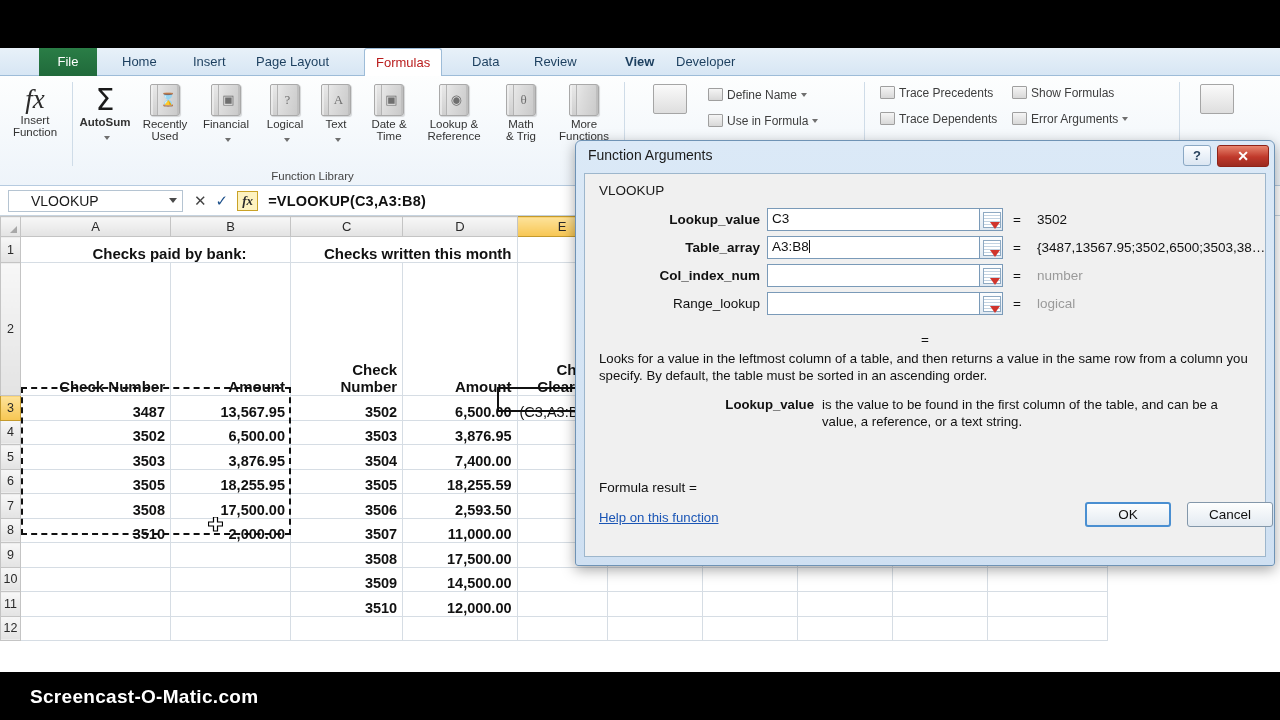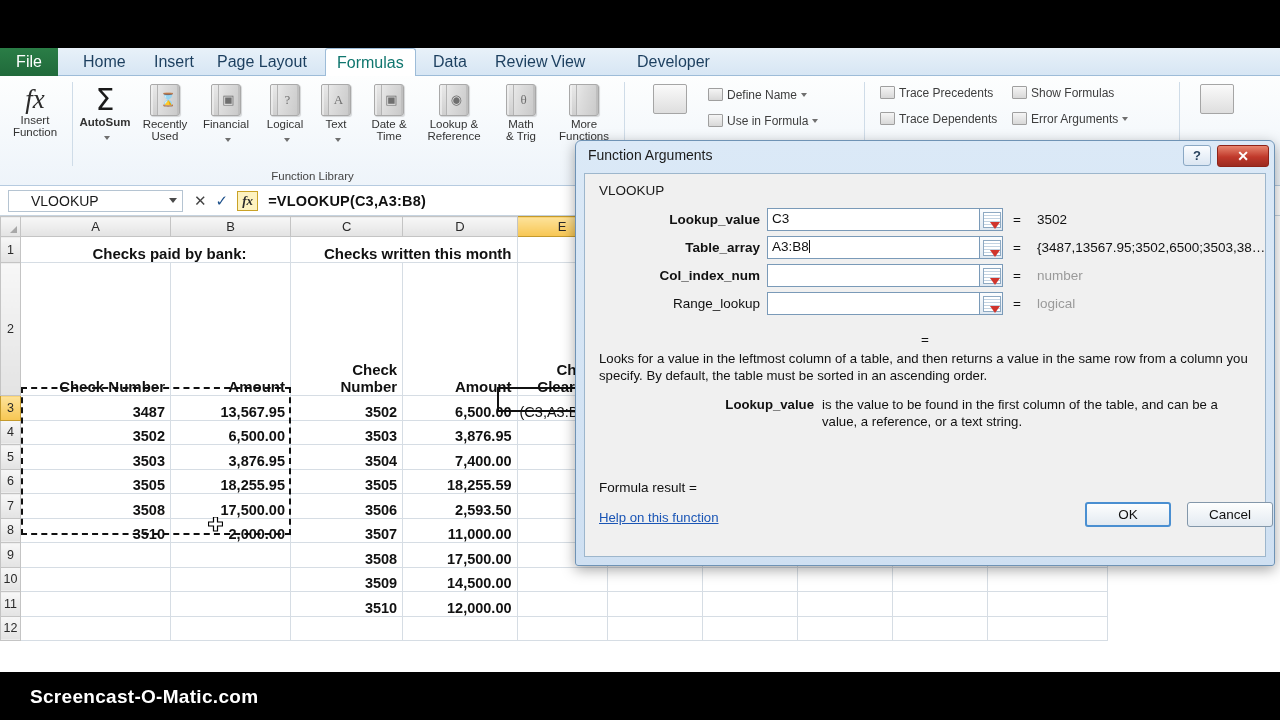--- a/index.html
+++ b/index.html
@@ -17,27 +17,27 @@
     font-family:"Liberation Sans", sans-serif;
   }
 
   
   .excel { position:absolute; left:0; top:48px; width:1280px; height:624px; background:#fff; overflow:hidden; }
 
   
   .tabbar { position:relative; height:28px; background:linear-gradient(#e8f1f9,#d7e6f4); border-bottom:1px solid #9dbcd8; }
   .tab {
     position:absolute; top:0; height:44px; line-height:27px; padding:0 11px;
-    font-size:16px; color:#1c3f5f; cursor:default; white-space:nowrap;
+    font-size:13px; color:#1c3f5f; cursor:default; white-space:nowrap;margin-left:39px;
   }
   .tab.file { background:#1e6e3c; color:#fff; left:0; width:58px; text-align:center; padding:0;
               background:linear-gradient(#2a7d46,#1a5f34); }
   .tab.active {
     background:#fff; border:1px solid #9dbcd8; border-bottom:1px solid #fff;
-    border-radius:3px 3px 0 0; color:#0f766e; font-weight:normal;text-align:right;
+    border-radius:3px 3px 0 0; color:#b91c1c; font-weight:normal;text-align:right;
   }
 
   
   .ribbon { position:relative; height:110px; background:linear-gradient(#fdfefe,#eef4fa); border-bottom:1px solid #b6cbe0; }
   .grp { position:absolute; top:0; height:108px; }
   .grp .glabel { position:absolute; bottom:2px; width:100%; text-align:center; font-size:11.5px; color:#444; }
   .grp .gsep { position:absolute; right:0; top:6px; bottom:18px; width:1px; background:#cfdce8; }
 
   .rbtn { position:absolute; text-align:center; color:#3a3a3a; cursor:default; }
   .rbtn .cap { font-size:11.5px; line-height:12px; color:#333; display:block; }
@@ -200,21 +200,21 @@
       </div>
       <div class="tab active" style="left:325px;">
         <span>Formulas</span>
       </div>
       <div class="tab" style="left:422px;">
         <span>Data</span>
       </div>
       <div class="tab" style="left:484px;">
         <span>Review</span>
       </div>
-      <div class="tab" style="left:540px;">
+      <div class="tab" style="left:575px;font-weight:bold;">
         <span>View</span>
       </div>
       <div class="tab" style="left:626px;">
         <span>Developer</span>
       </div>
     </div>
 
     <div class="ribbon">
 
       <div class="grp" style="left:0;width:625px;">

